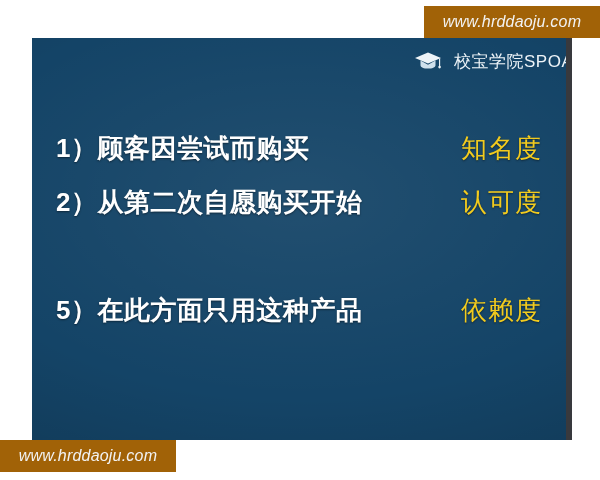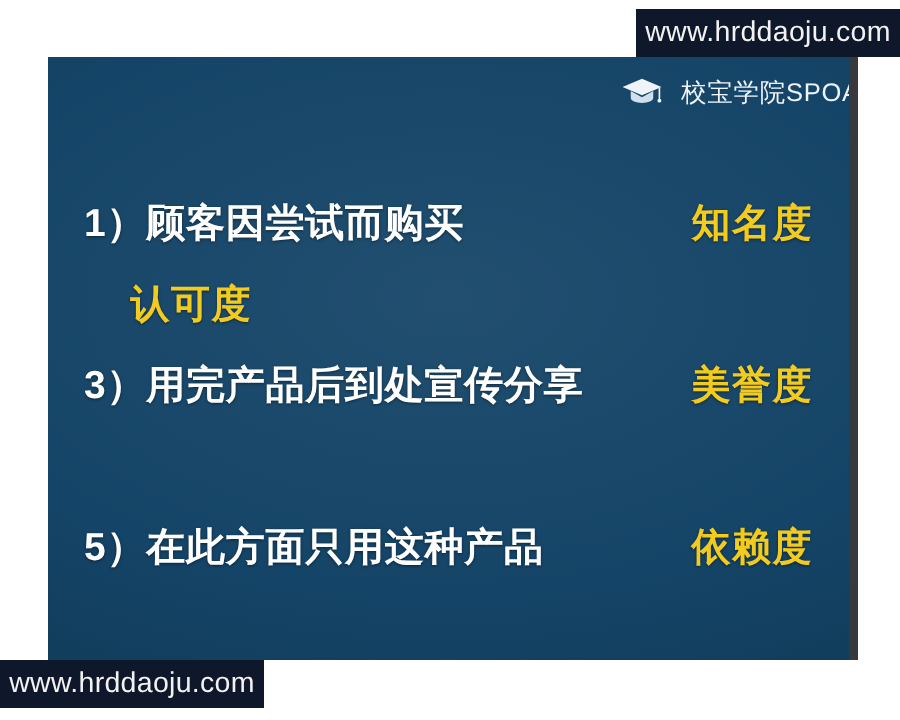--- a/index.html
+++ b/index.html
@@ -92,36 +92,37 @@
     font-weight: 700;
     letter-spacing: 0.5px;
     text-shadow: 0 1px 2px rgba(0,0,0,0.45);
   }
   .bullet-text .idx {
     font-weight: 700;
   }
   .bullet-tag {
     color: #f2cb1e;
     font-size: 26px;
-    font-weight: 700;
+    font-weight: 400;
     letter-spacing: 1px;
     text-shadow: 0 1px 2px rgba(0,0,0,0.45);
-    margin-left: 31px;
+    margin-left: 16px;
   }
 
   
   .watermark {
     position: absolute;
-    background: #0f172a;
+    background: #a16207;
     color: #f2f2f2;
-    font-size: 19px;
+    font-size: 16px;
     letter-spacing: 0.2px;
     display: flex;
     align-items: center;
     justify-content: center;
+    font-style: italic;
   }
   .watermark-top {
     left: 424px;
     top: 6px;
     width: 176px;
     height: 32px;
   }
   .watermark-bottom {
     left: 0px;
     top: 440px;
@@ -151,27 +152,24 @@
   </div>
 
   <div class="bullet-list">
 
     <div class="bullet-row">
       <span class="bullet-text"><span class="idx">1）</span><span>顾客因尝试而购买</span></span>
       <span class="bullet-tag">知名度</span>
     </div>
 
     <div class="bullet-row">
+      <span class="bullet-text"><span class="idx">2）</span><span>从第二次自愿购买开始</span></span>
       <span class="bullet-tag">认可度</span>
     </div>
 
-    <div class="bullet-row">
-      <span class="bullet-text"><span class="idx">3）</span><span>用完产品后到处宣传分享</span></span>
-      <span class="bullet-tag">美誉度</span>
-    </div>
 
     <div class="bullet-row">
     </div>
 
     <div class="bullet-row">
       <span class="bullet-text"><span class="idx">5）</span><span>在此方面只用这种产品</span></span>
       <span class="bullet-tag">依赖度</span>
     </div>
 
   </div>

